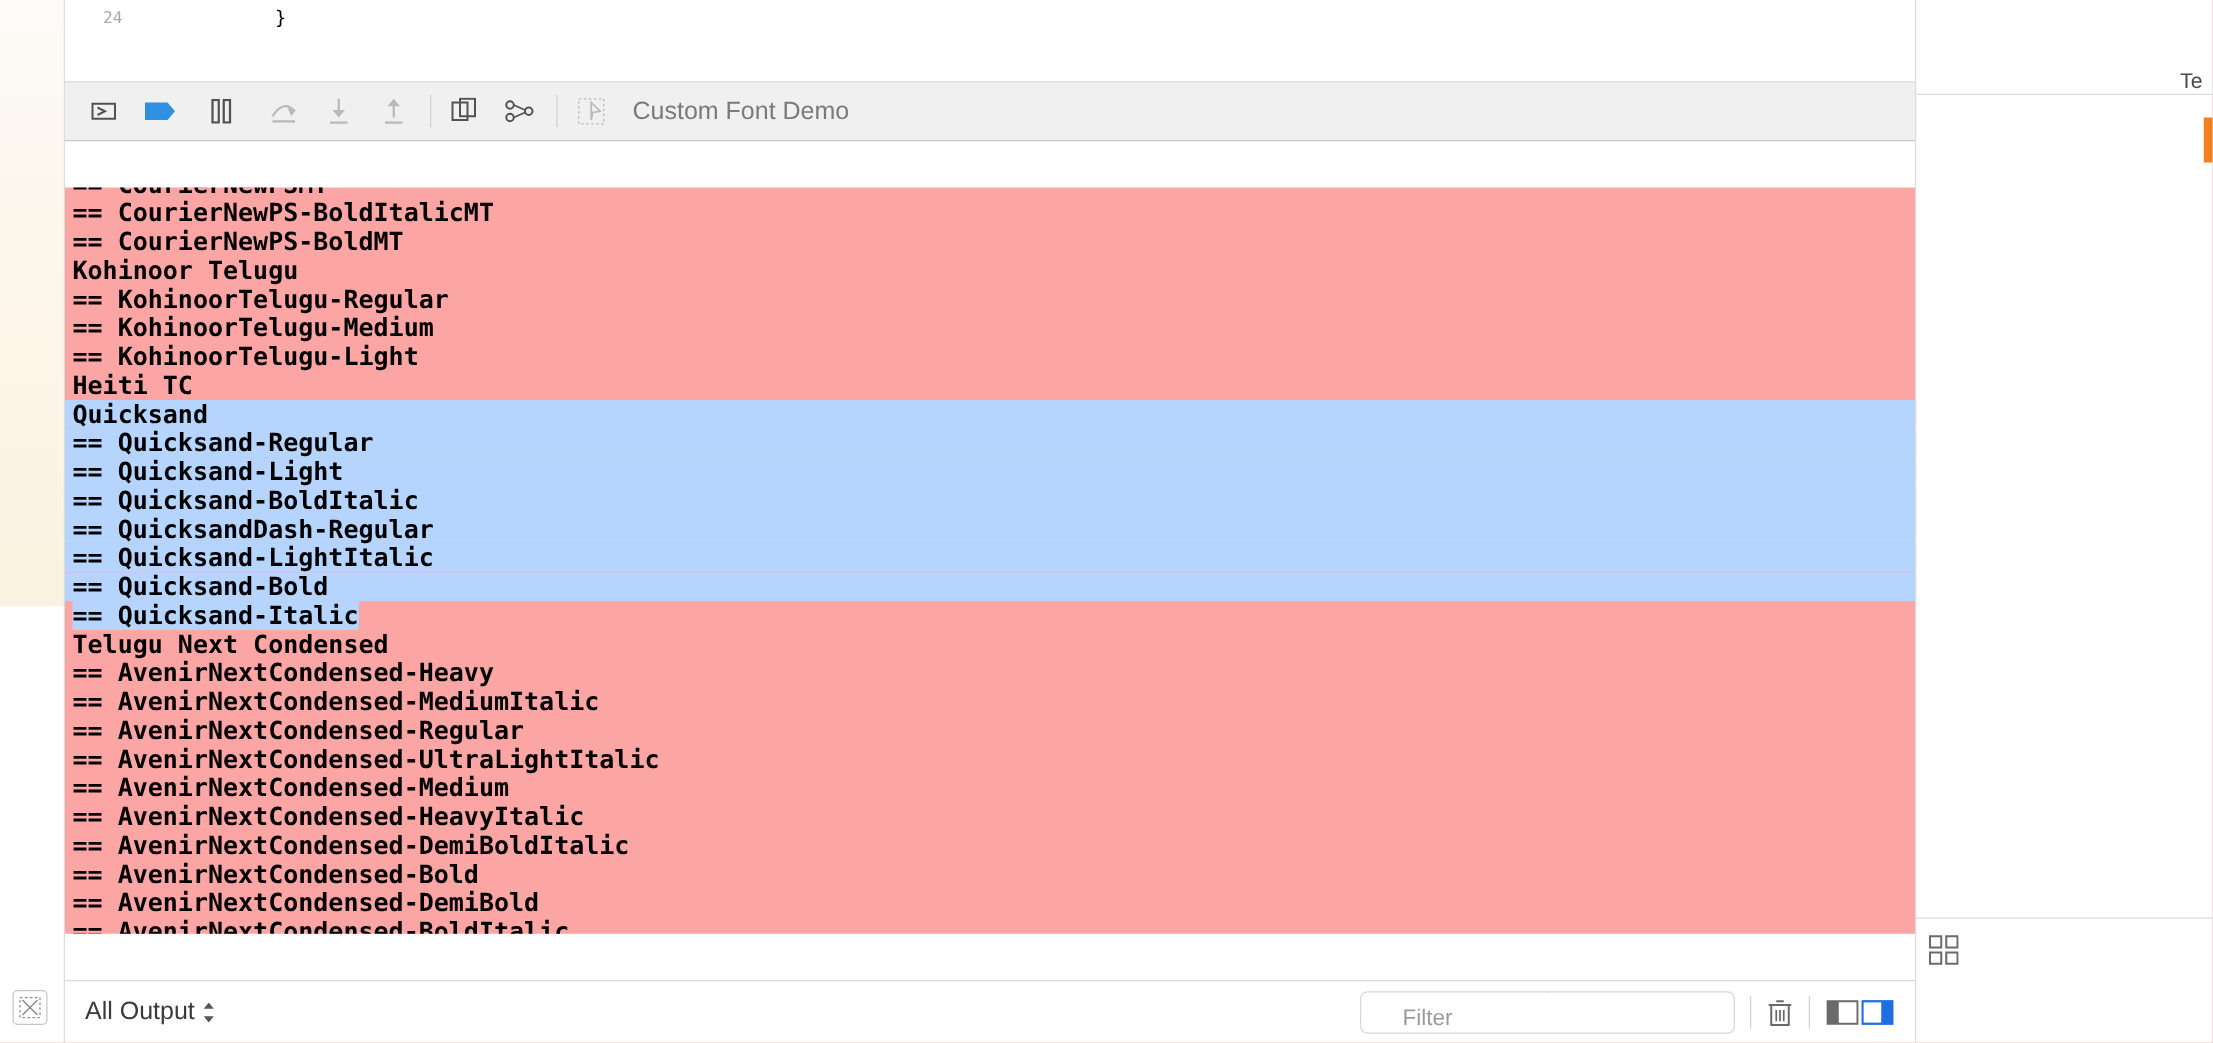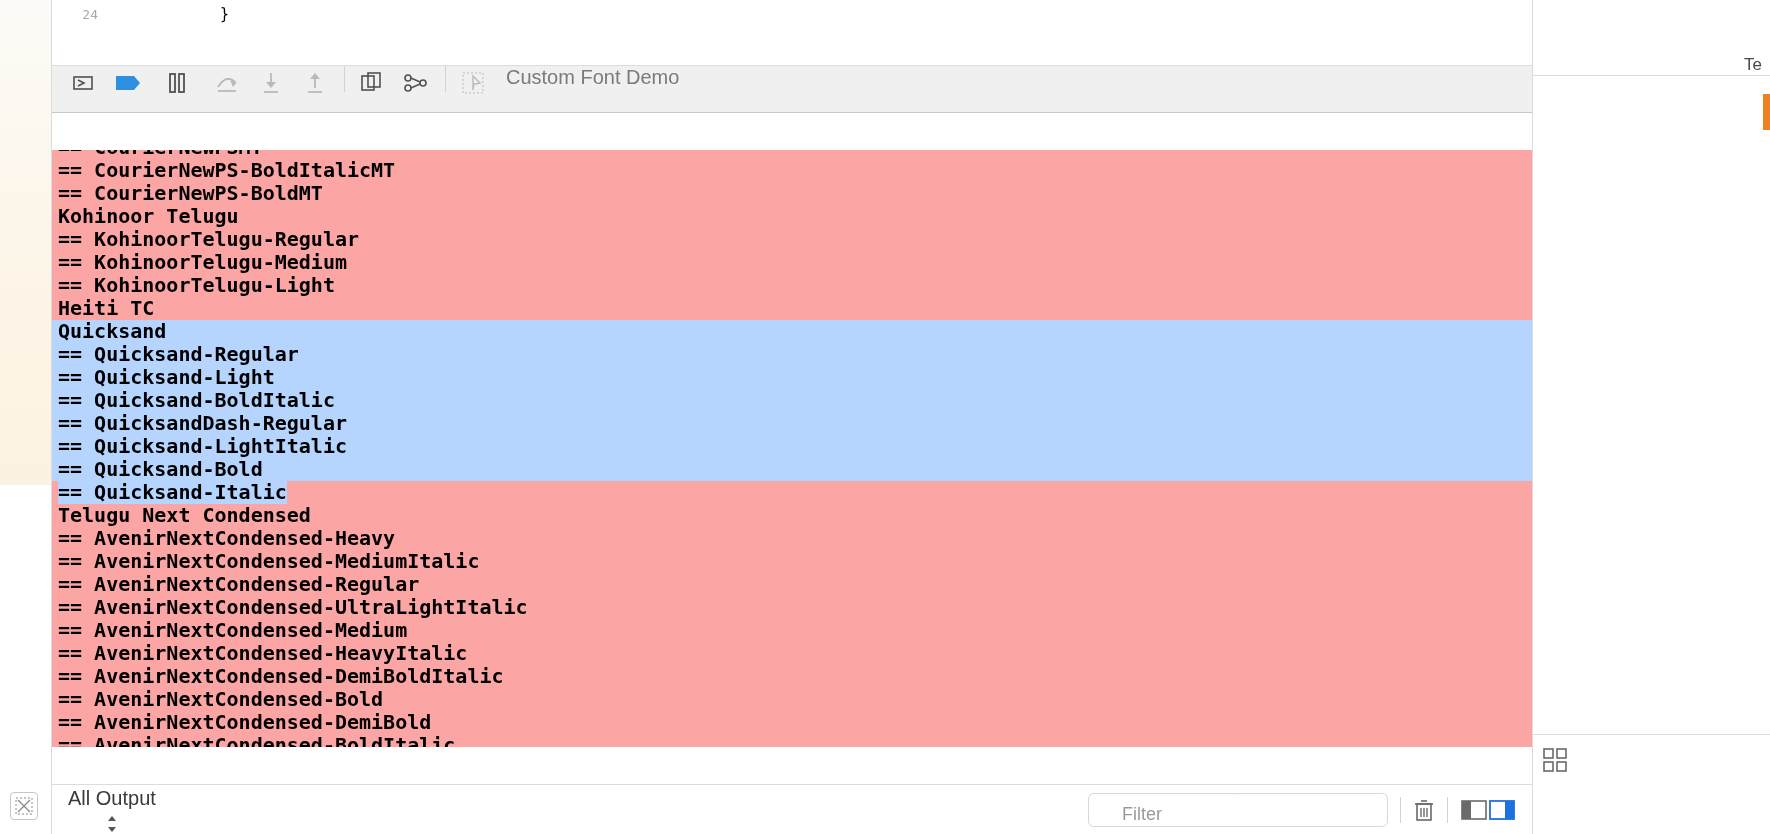--- a/index.html
+++ b/index.html
@@ -11,37 +11,37 @@
     background:linear-gradient(#f9f3ea,#f8e6c6 40%,#f3dba9); opacity:.35; }
   .gutter-icon { position:absolute; bottom:14px; left:10px; width:28px; height:28px;
     border:1px solid #c7c7c7; border-radius:4px; display:flex; align-items:center;
     justify-content:center; background:#fff; }
   .main-col { flex:1; display:flex; flex-direction:column; min-width:0;gap:37px; }
   .editor-strip { height:28px; display:flex; align-items:center; background:#fff;
     font-family: "Menlo","Consolas",monospace; padding-left:10px; }
   .line-no { width:48px; text-align:right; color:#a9a9a9; font-size:13px; padding-right:12px; }
   .code-text { color:#000; font-size:15px; padding-left:110px; }
   .toolbar { height:48px; background:#f0f0f0; border-top:1px solid #dcdcdc;
-    border-bottom:1px solid #c9c9c9; display:flex; align-items:flex-start; padding:0 14px; }
+    border-bottom:1px solid #c9c9c9; display:flex; align-items:center; padding:0 14px; }
   .tb-btn { width:34px; height:34px; display:flex; align-items:center; justify-content:center;
     margin-right:10px; border-radius:4px; }
   .tb-btn.enabled { color:#4a4a4a; }
   .tb-btn.disabled { color:#b9b9b9; }
   .tb-sep { width:1px; height:26px; background:#d2d2d2; margin:0 10px 0 2px; }
   .tb-title { color:#7a7a7a; font-size:20px; margin-left:6px; }
   .console { flex:1; overflow:hidden; background:#fca5a5; position:relative;
     font-family: "Menlo","Consolas",monospace; font-size:20px; font-weight:700;
     line-height:23px; }
   .console-line { white-space:pre; padding-left:6px; }
   .console-line.cut-top { margin-top:-14px; }
   .sel { background:#b5d5ff; }
   .sel-partial { display:inline-block; background:#b5d5ff; }
   .bottom-bar { height:50px; border-top:1px solid #dcdcdc; background:#fff;
     display:flex; align-items:center; padding:0 16px; }
-  .output-selector { font-size:20px; color:#3a3a3a; display:flex; align-items:center; gap:6px;flex-direction:column; }
+  .output-selector { font-size:20px; color:#3a3a3a; display:flex; align-items:center; gap:6px; }
   .spacer { flex:1; }
   .filter-box { width:300px; height:34px; border:1px solid #d8d8d8; border-radius:6px;
     display:flex; align-items:center; padding:0 10px; gap:8px;flex-direction:column; }
   .filter-box input { border:0; outline:0; font-size:18px; flex:1; background:transparent; color:#333; }
   .filter-box input::placeholder { color:#9a9a9a; }
   .bb-sep { width:1px; height:26px; background:#d2d2d2; margin:0 12px; }
   .trash,.pane-toggle { color:#6a6a6a; }
   .pane-group { display:flex; gap:0; }
   .pane-btn { width:28px; height:24px; display:flex; align-items:center; justify-content:center; }
   .right-col { width:238px; border-left:1px solid #dcdcdc; background:#fff; position:relative; }

